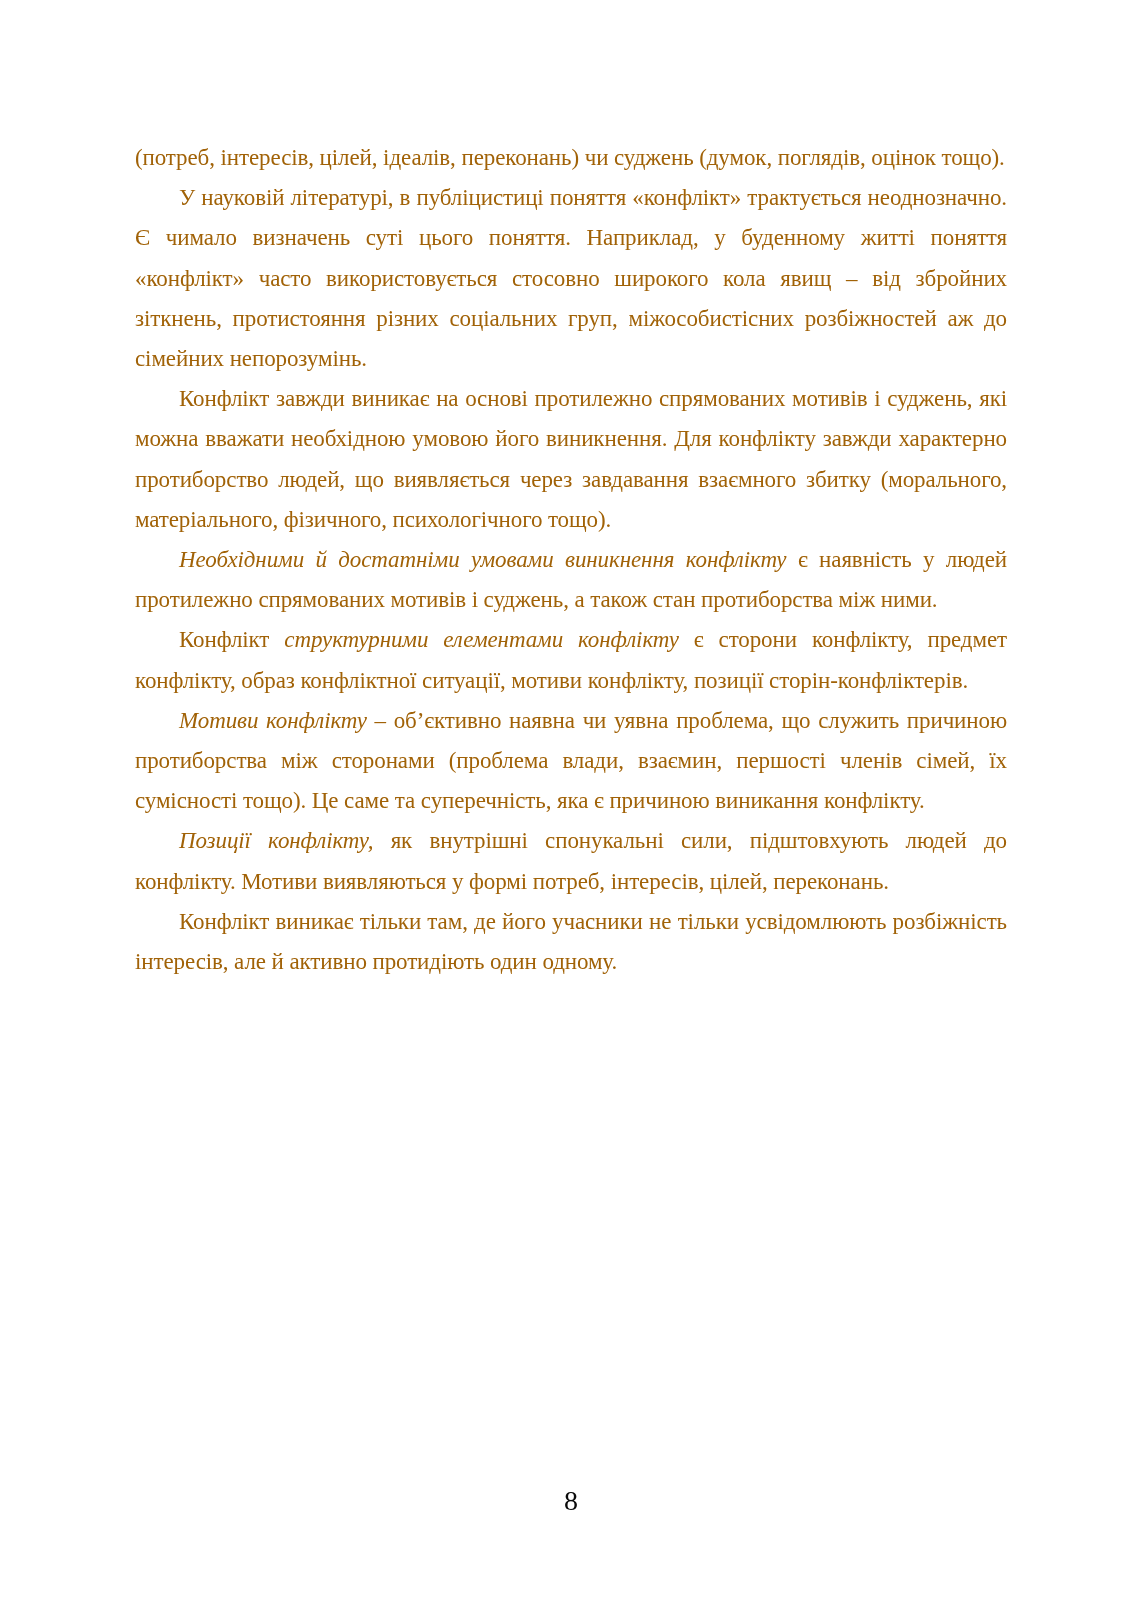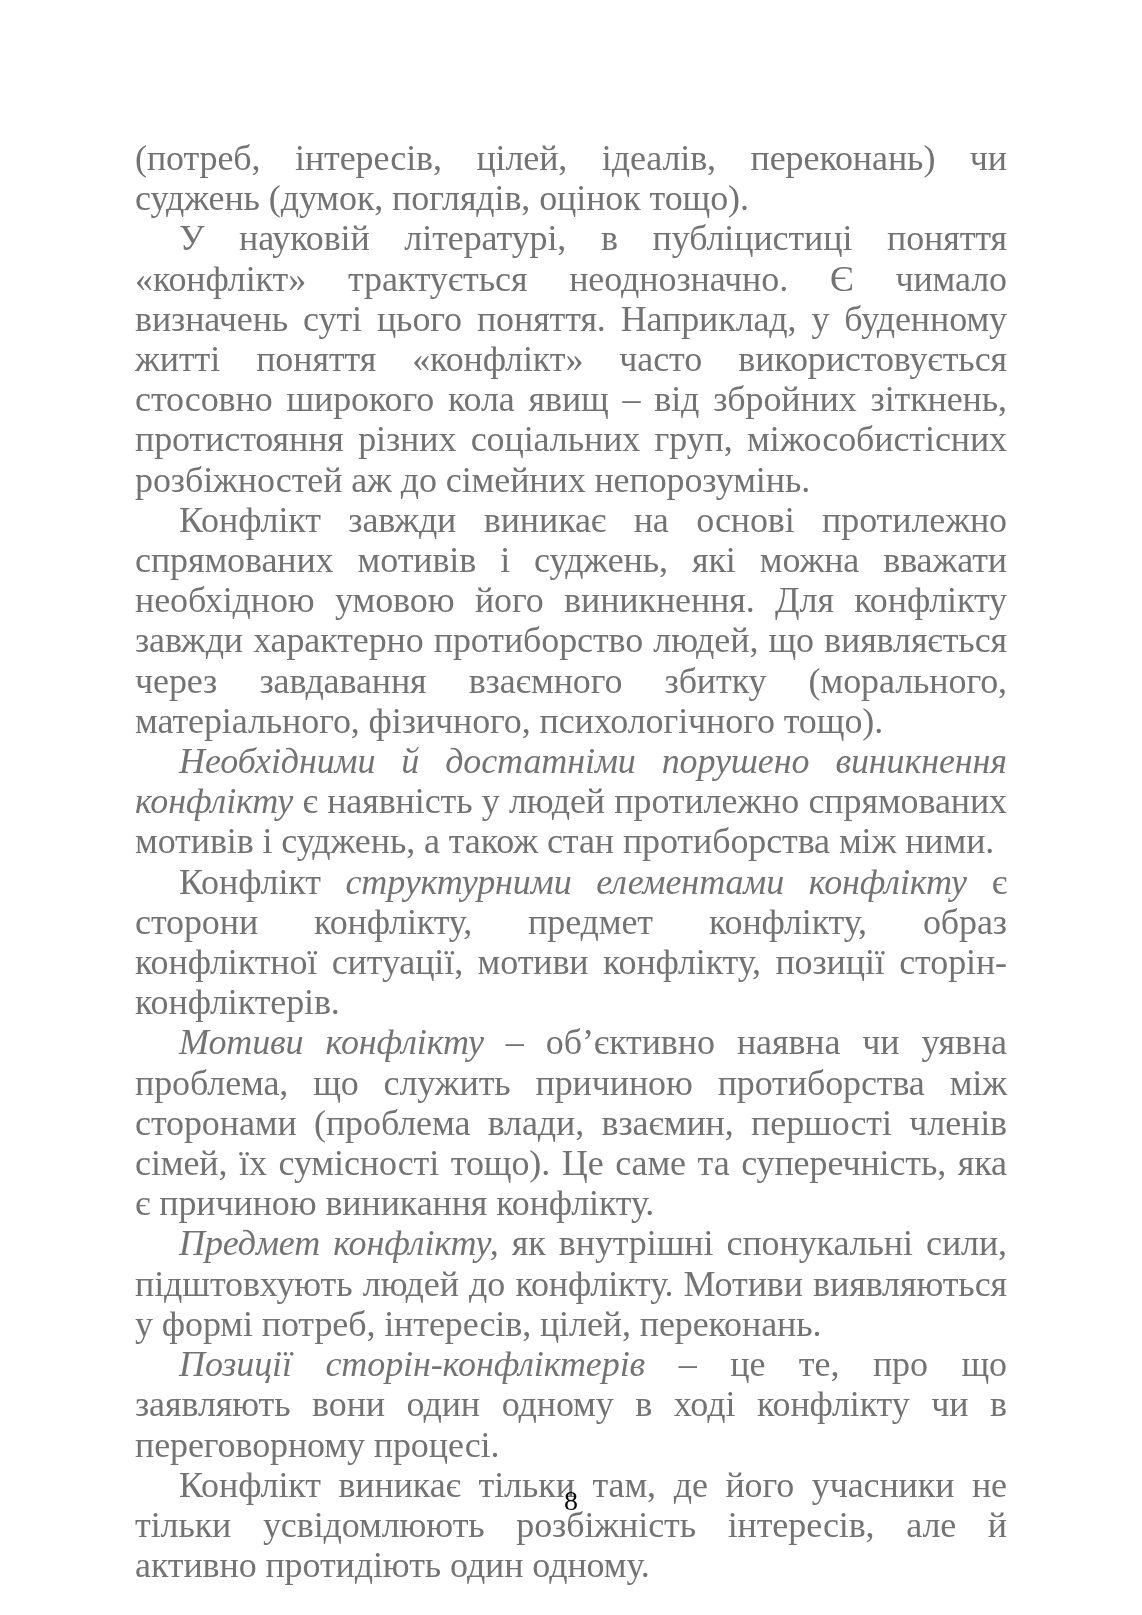--- a/index.html
+++ b/index.html
@@ -20,23 +20,23 @@
   .text-body {
     position: absolute;
     left: 135px;
     top: 138px;
     width: 872px;
   }
   .para {
     margin: 0;
     text-align: justify;
     text-justify: inter-word;
-    font-size: 36px;
+    font-size: 23px;
     line-height: 40.2px;
-    color: #737373;
+    color: #a16207;
     letter-spacing: -0.1px;
     word-spacing: 0px;
     -webkit-font-smoothing: none;
   }
   .para.indent {
     text-indent: 44px;
   }
   .para.noindent {
     text-indent: 0;
   }
@@ -57,23 +57,22 @@
 </style>
 </head>
 <body>
 
 <div class="page">
 
   <div class="text-body">
       <p class="para noindent"><span class="">(потреб, інтересів, цілей, ідеалів, переконань) чи суджень (думок, поглядів, оцінок тощо).</span></p>
       <p class="para indent"><span class="">У науковій літературі, в публіцистиці поняття «конфлікт» трактується неоднозначно. Є чимало визначень суті цього поняття. Наприклад, у буденному житті поняття «конфлікт» часто використовується стосовно широкого кола явищ – від збройних зіткнень, протистояння різних соціальних груп, міжособистісних розбіжностей аж до сімейних непорозумінь.</span></p>
       <p class="para indent"><span class="">Конфлікт завжди виникає на основі протилежно спрямованих мотивів і суджень, які можна вважати необхідною умовою його виникнення. Для конфлікту завжди характерно протиборство людей, що виявляється через завдавання взаємного збитку (морального, матеріального, фізичного, психологічного тощо).</span></p>
-      <p class="para indent"><span class="ital">Необхідними й достатніми порушено виникнення конфлікту</span><span class=""> є наявність у людей протилежно спрямованих мотивів і суджень, а також стан протиборства між ними.</span></p>
+      <p class="para indent"><span class="ital">Необхідними й достатніми умовами виникнення конфлікту</span><span class=""> є наявність у людей протилежно спрямованих мотивів і суджень, а також стан протиборства між ними.</span></p>
       <p class="para indent"><span class="">Конфлікт </span><span class="ital">структурними елементами конфлікту</span><span class=""> є сторони конфлікту, предмет конфлікту, образ конфліктної ситуації, мотиви конфлікту, позиції сторін-конфліктерів.</span></p>
       <p class="para indent"><span class="ital">Мотиви конфлікту</span><span class=""> – об’єктивно наявна чи уявна проблема, що служить причиною протиборства між сторонами (проблема влади, взаємин, першості членів сімей, їх сумісності тощо). Це саме та суперечність, яка є причиною виникання конфлікту.</span></p>
-      <p class="para indent"><span class="ital">Предмет конфлікту,</span><span class=""> як внутрішні спонукальні сили, підштовхують людей до конфлікту. Мотиви виявляються у формі потреб, інтересів, цілей, переконань.</span></p>
-      <p class="para indent"><span class="ital">Позиції сторін-конфліктерів</span><span class=""> – це те, про що заявляють вони один одному в ході конфлікту чи в переговорному процесі.</span></p>
+      <p class="para indent"><span class="ital">Позиції конфлікту,</span><span class=""> як внутрішні спонукальні сили, підштовхують людей до конфлікту. Мотиви виявляються у формі потреб, інтересів, цілей, переконань.</span></p>
       <p class="para indent"><span class="">Конфлікт виникає тільки там, де його учасники не тільки усвідомлюють розбіжність інтересів, але й активно протидіють один одному.</span></p>
     </div>
 
   <div class="page-number">8</div>
 
 </div>
 
 </body></html>

